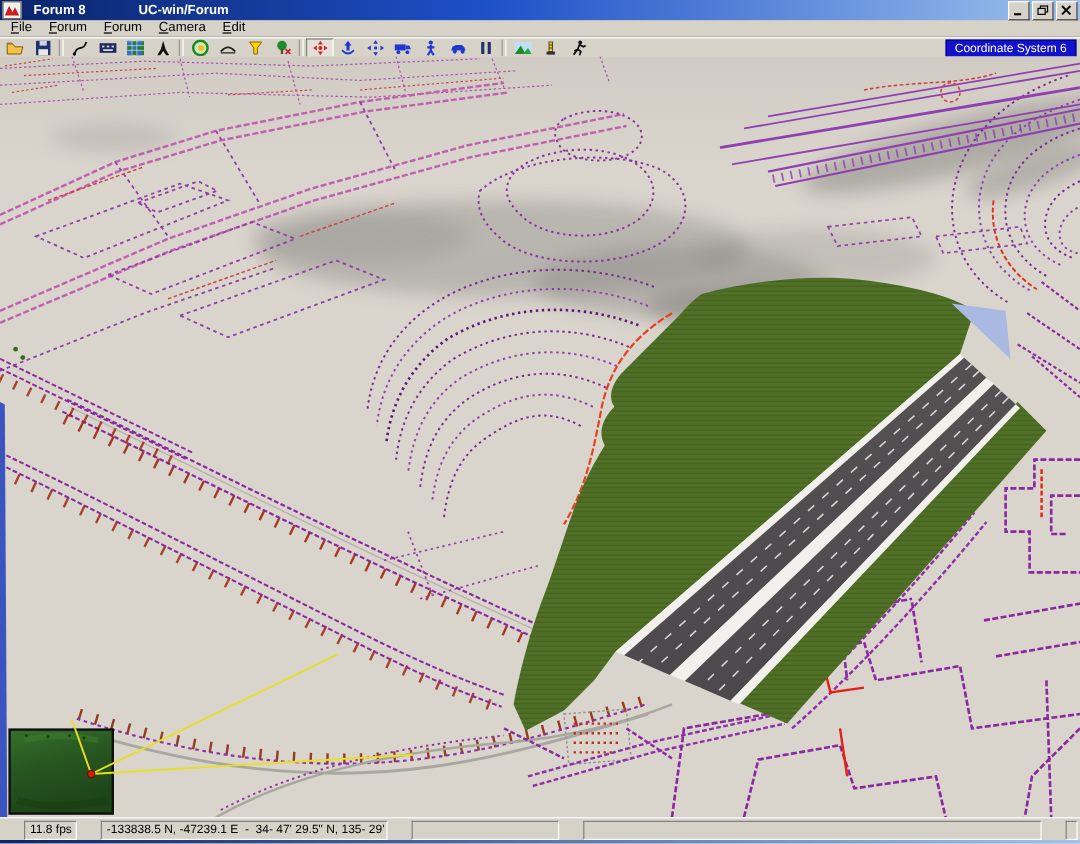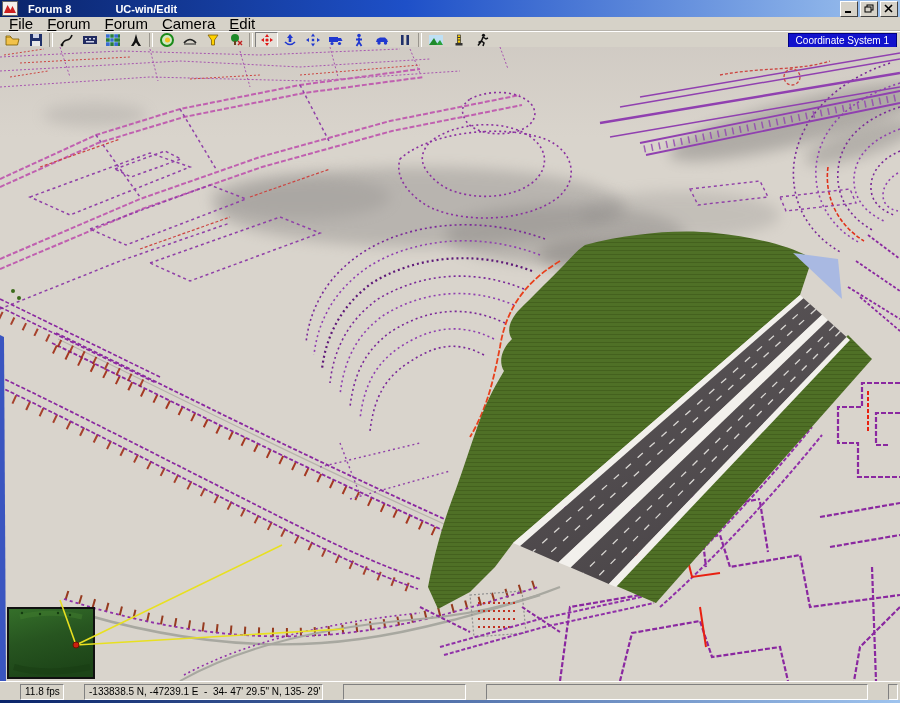--- a/index.html
+++ b/index.html
@@ -11,21 +11,21 @@
     display:flex;align-items:center;padding:0 2px;color:#fff;font-size:11px;font-weight:bold;}
   .title-icon{width:14px;height:13px;background:#f4f0ec;border:1px solid #666;margin-right:4px;display:inline-block;}
   .title-text{margin-left:6px;white-space:pre;}
   .title-gap{display:inline-block;width:38px;}
   .winbtns{margin-left:auto;display:flex;gap:2px;}
   .winbtn{width:16px;height:14px;background:#d6d2c8;border:1px solid;border-color:#fff #404040 #404040 #fff;
     display:flex;align-items:center;justify-content:center;}
   .winbtn svg{display:block;}
 
   
-  .menubar{height:13px;background:#d6d2c8;display:flex;align-items:center;font-size:15px;color:#000;
+  .menubar{height:13px;background:#d6d2c8;display:flex;align-items:center;font-size:11px;color:#000;
     border-bottom:1px solid #b8b4ac;padding-left:2px;}
   .menu-item{padding:0 7px;height:13px;line-height:13px;display:inline-block;}
   .menu-item::first-letter{text-decoration:underline;}
 
   
   .toolbar{height:16px;background:#d6d2c8;display:flex;align-items:center;padding:0 1px;
     border-top:1px solid #fff;position:relative;}
   .tbtn{width:21px;height:15px;display:flex;align-items:center;justify-content:center;
     border:1px solid transparent;}
   .tbtn.active{border-color:#808080 #fff #fff #808080;background:#e4e0d8;}
@@ -56,21 +56,21 @@
 <div class="app">
 
   <div class="titlebar">
     <span class="title-icon">
       <svg width="14" height="13">
           <path d="M1,11 L4.5,3 L7.5,8 L9.5,4 L13,11 Z" fill="#cc2020"></path>
         </svg>
     </span>
     <span class="title-text">Forum 8</span>
     <span class="title-gap"></span>
-    <span class="title-text">UC-win/Edit</span>
+    <span class="title-text">UC-win/Forum</span>
     <span class="winbtns">
       <span class="winbtn">
         <svg width="10" height="9">
             <rect x="1" y="7" width="6" height="2" fill="#000"></rect>
           </svg>
       </span>
       <span class="winbtn">
         <svg width="10" height="9">
             <rect x="3" y="1" width="6" height="5" fill="none" stroke="#000"></rect>
             <rect x="1" y="3" width="6" height="5" fill="#d6d2c8" stroke="#000"></rect>
@@ -237,21 +237,21 @@
           <path d="M6.5,4.5 h3 M6.5,7 h3" stroke="#333"></path>
           <rect x="4.5" y="10" width="7" height="2.5" fill="#333"></rect>
         </svg>
     </span>
     <span class="tbtn">
       <svg width="16" height="14">
           <circle cx="9.5" cy="2.3" r="1.6" fill="#111"></circle>
           <path d="M9,4 L7.5,8 L4.5,9.5 M7.5,8 L10,10 L9,13 M9,4 L12,6 L14,5 M7.5,8 L4,12.5" stroke="#111" stroke-width="1.5" fill="none"></path>
         </svg>
     </span>
-    <span class="coord-btn">Coordinate System 1</span>
+    <span class="coord-btn">Coordinate System 6</span>
   </div>
 
   <div class="viewport">
     <svg width="900" height="634" viewBox="0 0 900 634">
       <defs>
         <filter id="soft" x="-40%" y="-40%" width="180%" height="180%">
             <feGaussianBlur stdDeviation="7"></feGaussianBlur>
           </filter>
         <pattern id="grass" width="7" height="4" patternUnits="userSpaceOnUse">
           <rect width="7" height="4" fill="#4f7026"></rect>

